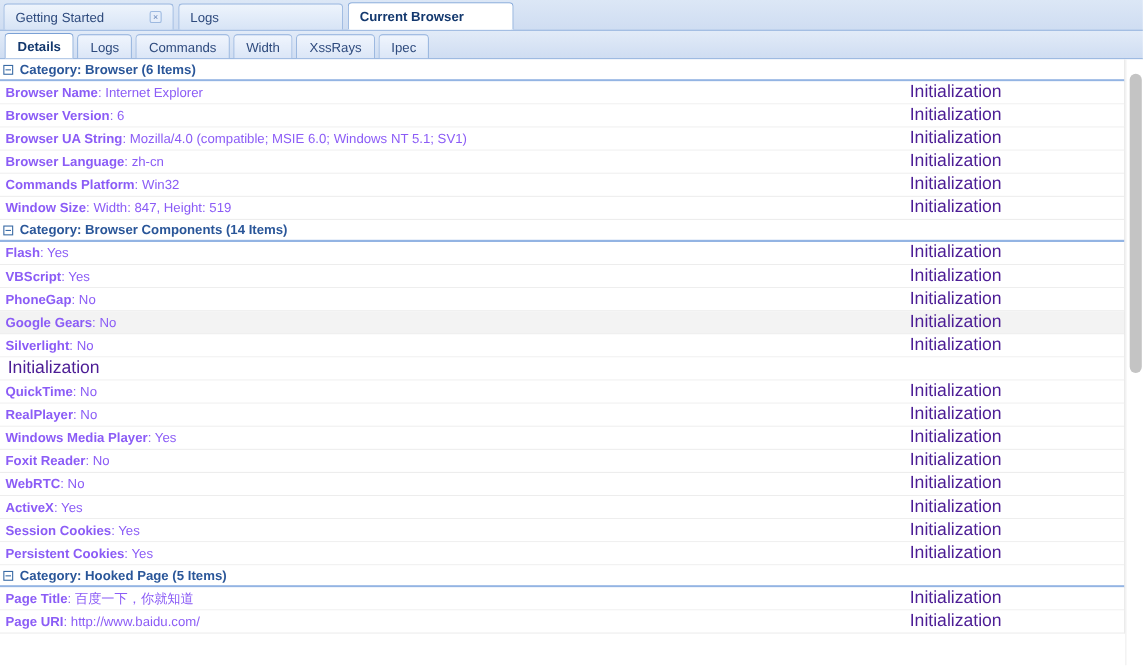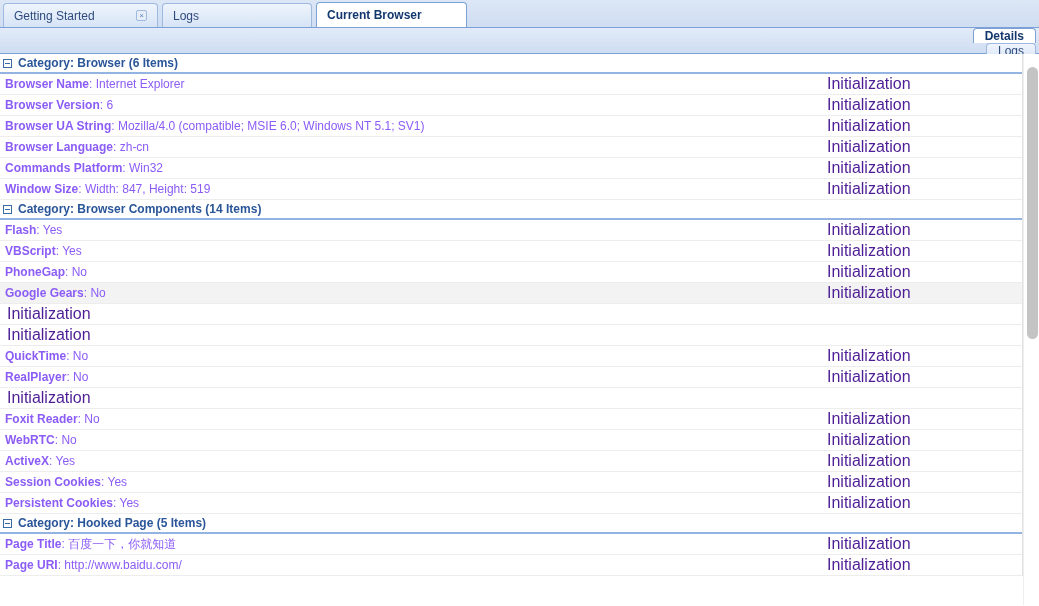--- a/index.html
+++ b/index.html
@@ -65,21 +65,20 @@
 
   
   .inner-tabbar {
     position: relative;
     height: 26px;
     background: linear-gradient(to bottom, #e2ebf8 0%, #cfddf2 100%);
     border-bottom: 1px solid #7ba1d6;
     padding-left: 4px;
     display: flex;
     align-items: flex-end;
-    flex-direction: column;
   }
   .inner-tab {
     height: 22px;
     margin-right: 3px;
     padding: 0 11px;
     display: flex;
     align-items: center;
     border: 1px solid #9db9e0;
     border-bottom: none;
     border-radius: 4px 4px 0 0;
@@ -258,34 +257,36 @@
       </div>
       <div class="row">
         <div class="cell-left"><b>PhoneGap</b>: <span>No</span></div>
         <div class="cell-right">Initialization</div>
       </div>
       <div class="row alt">
         <div class="cell-left"><b>Google Gears</b>: <span>No</span></div>
         <div class="cell-right">Initialization</div>
       </div>
       <div class="row">
+        <div class="cell-left"><b>Silverlight</b>: <span>No</span></div>
         <div class="cell-right">Initialization</div>
       </div>
       <div class="row">
         <div class="cell-right">Initialization</div>
       </div>
       <div class="row">
         <div class="cell-left"><b>QuickTime</b>: <span>No</span></div>
         <div class="cell-right">Initialization</div>
       </div>
       <div class="row">
         <div class="cell-left"><b>RealPlayer</b>: <span>No</span></div>
         <div class="cell-right">Initialization</div>
       </div>
       <div class="row">
+        <div class="cell-left"><b>Windows Media Player</b>: <span>Yes</span></div>
         <div class="cell-right">Initialization</div>
       </div>
       <div class="row">
         <div class="cell-left"><b>Foxit Reader</b>: <span>No</span></div>
         <div class="cell-right">Initialization</div>
       </div>
       <div class="row">
         <div class="cell-left"><b>WebRTC</b>: <span>No</span></div>
         <div class="cell-right">Initialization</div>
       </div>

